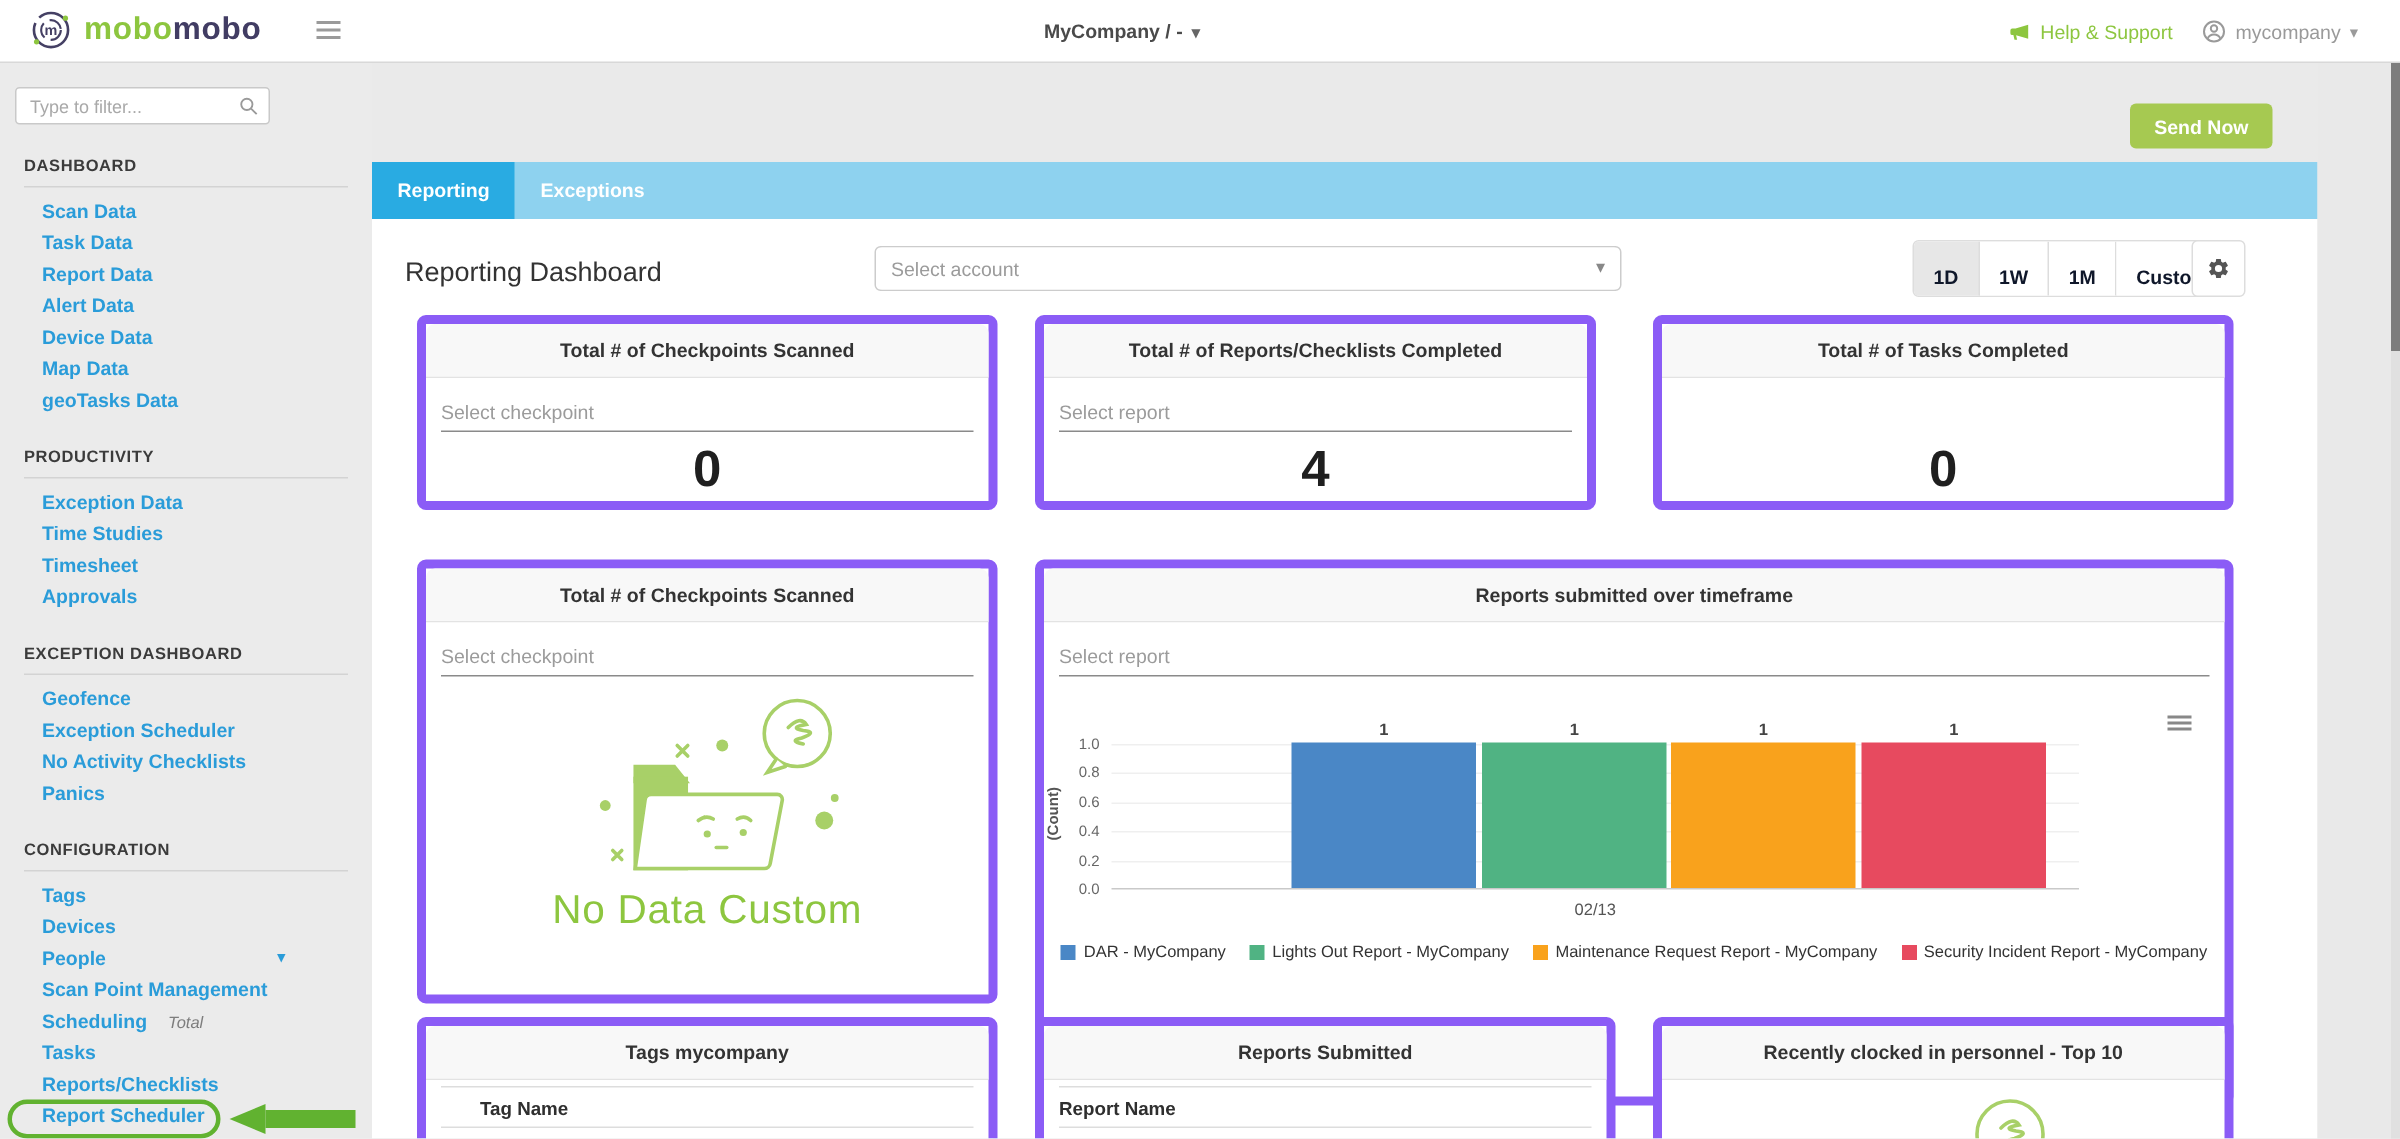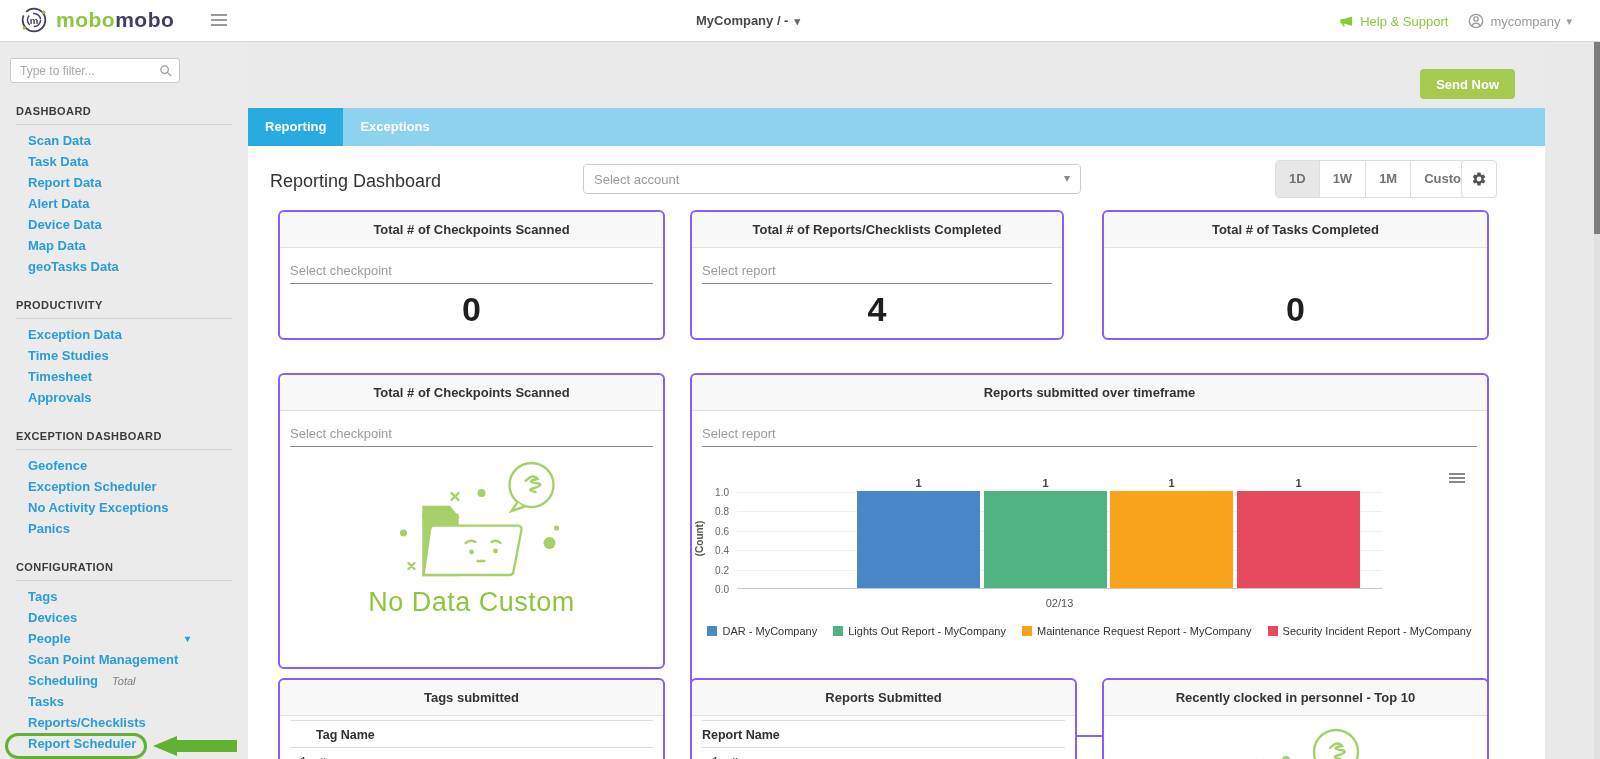--- a/index.html
+++ b/index.html
@@ -56,29 +56,29 @@
 
   .page-title { position:absolute; left:22px; top:25px; font-size:18px; font-weight:500; color:#333; }
   .acct-select { position:absolute; left:335px; top:18px; width:498px; height:30px; border:1px solid #ccc;
     border-radius:4px; background:#fff; cursor:pointer; }
   .acct-select input { width:100%; height:100%; border:none; outline:none; border-radius:4px; padding:0 28px 0 10px;
     font-size:13px; color:#555; font-family:"Liberation Sans",sans-serif; }
   .acct-select input::placeholder { color:#9b9b9b; }
   .acct-select .caret { position:absolute; right:10px; top:6px; color:#888; font-size:12px; }
   .ranges { position:absolute; left:1027px; top:14px; height:38px; display:flex; border:1px solid #ddd;
     border-radius:4px; overflow:hidden; background:#fff; }
-  .range-btn { height:36px; line-height:36px; padding:0 13px; font-size:13px; font-weight:bold; color:#737373;
+  .range-btn { height:48px; line-height:36px; padding:0 13px; font-size:13px; font-weight:bold; color:#0f172a;
     border:none; background:#fff; border-right:1px solid #ddd; cursor:pointer; font-family:"Liberation Sans",sans-serif; }
   .range-btn:last-child { border-right:none; }
   .range-btn.active { background:#e7e7e7; }
   .gear-btn { position:absolute; left:1213px; top:14px; width:36px; height:38px; border:1px solid #ddd;
     border-radius:4px; background:#fff; cursor:pointer; display:flex; align-items:center; justify-content:center; }
 
   
-  .card { position:absolute; background:#fff; border:2px solid #8b5cf6; border-radius:6px; }
+  .card { position:absolute; background:#fff; border:6px solid #8b5cf6; border-radius:6px; }
   .card-h { height:36px; line-height:36px; text-align:center; font-size:13px; font-weight:bold; color:#333;
     background:#f8f8f8; border-bottom:1px solid #e3e3e3; border-radius:6px 6px 0 0; }
   .uline-select { position:absolute; left:10px; right:10px; top:46px; height:26px; }
   .uline-select input { width:100%; height:100%; border:none; border-bottom:1px solid #8a8a8a; outline:none;
     font-size:13px; color:#555; background:transparent; font-family:"Liberation Sans",sans-serif; }
   .uline-select input::placeholder { color:#9b9b9b; }
   .stat-val { position:absolute; left:0; right:0; top:78px; text-align:center; font-size:34px; font-weight:bold; color:#1f1f1f; }
 
   .row1-0 { left:30px; top:64px; width:387px; height:130px; }
   .row1-1 { left:442px; top:64px; width:374px; height:130px; }
@@ -188,21 +188,21 @@
       <div class="side-title">PRODUCTIVITY</div>
       <div class="side-divider"></div>
       <div class="side-item"><span>Exception Data</span></div>
       <div class="side-item"><span>Time Studies</span></div>
       <div class="side-item"><span>Timesheet</span></div>
       <div class="side-item"><span>Approvals</span></div>
       <div class="side-title">EXCEPTION DASHBOARD</div>
       <div class="side-divider"></div>
       <div class="side-item"><span>Geofence</span></div>
       <div class="side-item"><span>Exception Scheduler</span></div>
-      <div class="side-item"><span>No Activity Exceptions</span></div>
+      <div class="side-item"><span>No Activity Checklists</span></div>
       <div class="side-item"><span>Panics</span></div>
       <div class="side-title">CONFIGURATION</div>
       <div class="side-divider"></div>
       <div class="side-item"><span>Tags</span></div>
       <div class="side-item"><span>Devices</span></div>
       <div class="side-item"><span>People</span><span class="side-caret">▾</span></div>
       <div class="side-item"><span>Scan Point Management</span></div>
       <div class="side-item"><span>Scheduling</span><span class="beta-badge">Total</span></div>
       <div class="side-item"><span>Tasks</span></div>
       <div class="side-item"><span>Reports/Checklists</span></div>
@@ -341,21 +341,21 @@
             <span>Maintenance Request Report - MyCompany</span>
           </div>
           <div class="legend-item">
             <div class="legend-swatch" style="background: rgb(231, 74, 95);"></div>
             <span>Security Incident Report - MyCompany</span>
           </div>
         </div>
     </div>
 
     <div class="card row3-0 indent-name">
-      <div class="card-h">Tags submitted</div>
+      <div class="card-h">Tags mycompany</div>
       <div class="ttable">
         <div class="trow head">
           <div class="c-idx"></div>
           <div class="c-name">Tag Name</div>
           <div class="c-count">#</div>
         </div>
         <div id="table-body-0">
             <div class="trow">
               <div class="c-idx">1</div>
               <div class="c-name">DAR</div>

